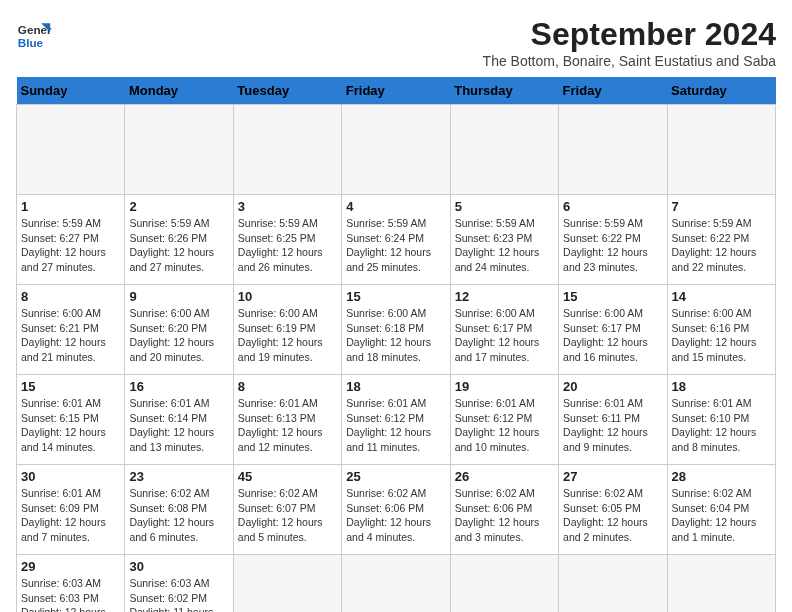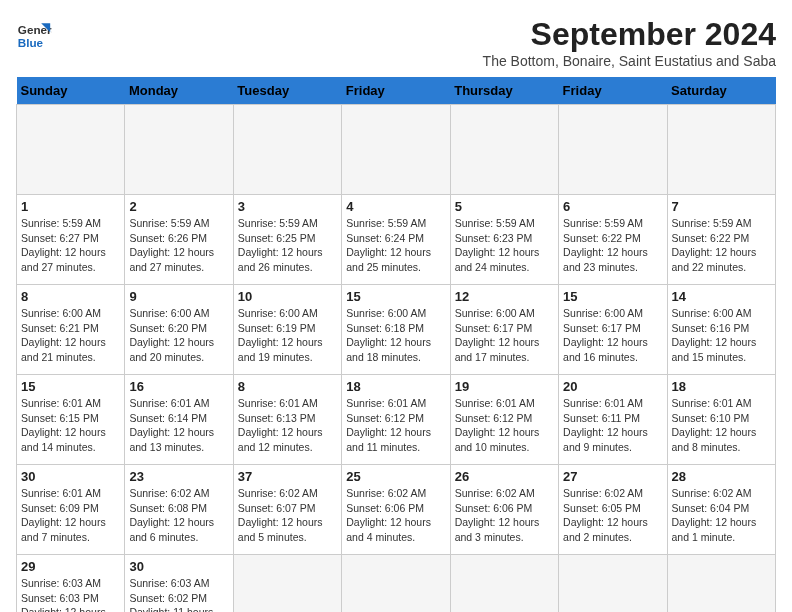--- a/index.html
+++ b/index.html
@@ -210,21 +210,21 @@
       <tr class="week-row">
         <td>
           <span class="day-num">30</span>
           <div class="day-info">Sunrise: 6:01 AM<br>Sunset: 6:09 PM<br>Daylight: 12 hours and 7 minutes.</div>
         </td>
         <td>
           <span class="day-num">23</span>
           <div class="day-info">Sunrise: 6:02 AM<br>Sunset: 6:08 PM<br>Daylight: 12 hours and 6 minutes.</div>
         </td>
         <td>
-          <span class="day-num">37</span>
+          <span class="day-num">45</span>
           <div class="day-info">Sunrise: 6:02 AM<br>Sunset: 6:07 PM<br>Daylight: 12 hours and 5 minutes.</div>
         </td>
         <td>
           <span class="day-num">25</span>
           <div class="day-info">Sunrise: 6:02 AM<br>Sunset: 6:06 PM<br>Daylight: 12 hours and 4 minutes.</div>
         </td>
         <td>
           <span class="day-num">26</span>
           <div class="day-info">Sunrise: 6:02 AM<br>Sunset: 6:06 PM<br>Daylight: 12 hours and 3 minutes.</div>
         </td>

